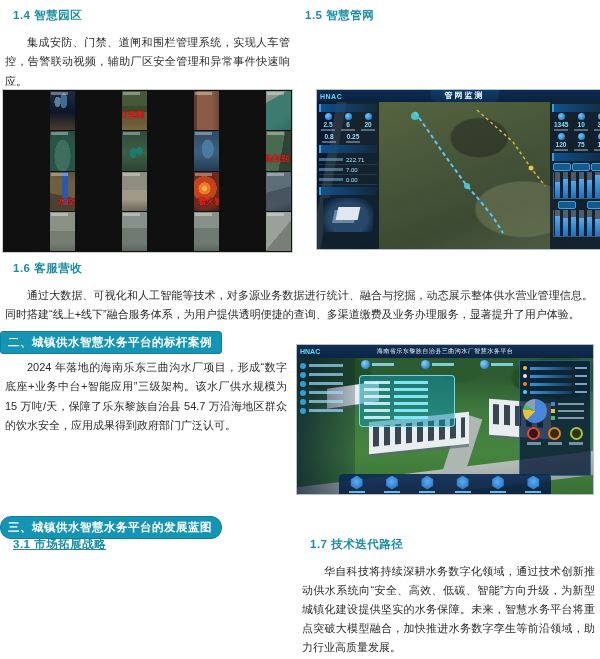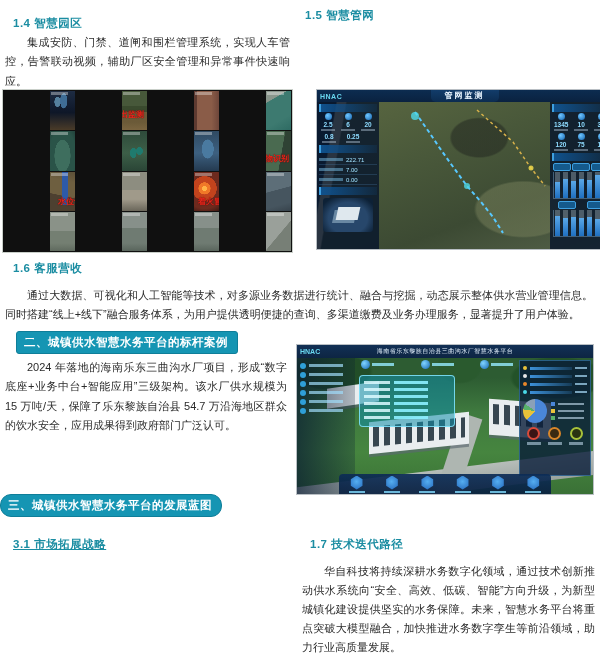--- a/index.html
+++ b/index.html
@@ -116,21 +116,21 @@
   .pd-bottom{position:absolute;left:42px;bottom:0;width:212px;height:20px;background:linear-gradient(180deg,rgba(12,44,86,.92),rgba(9,32,64,.92));border-radius:4px 4px 0 0;display:flex;align-items:center;justify-content:space-around;z-index:6;}
   .pd-hexw{display:flex;flex-direction:column;align-items:center;}
   .pd-hex{width:13px;height:14px;background:radial-gradient(circle at 50% 40%,#55aef0,#1f62b8);clip-path:polygon(50% 0,95% 27%,95% 73%,50% 100%,5% 73%,5% 27%);}
   .pd-hexlbl{width:16px;height:2px;background:rgba(130,220,255,.8);margin-top:1px;}
 </style>
 </head>
 <body>
 
 <div class="page">
 
-  <h3 class="sec" style="left:13px;top:16px;">1.4 智慧园区</h3>
+  <h3 class="sec" style="left:13px;top:8px;">1.4 智慧园区</h3>
   <p class="body" style="left:5px;top:33px;width:285px;">集成安防、门禁、道闸和围栏管理系统，实现人车管控，告警联动视频，辅助厂区安全管理和异常事件快速响应。</p>
 
   <h3 class="sec" style="left:305px;top:8px;">1.5 智慧管网</h3>
 
   <div class="cctv">
     <div class="cam cam-r1c1">
         <span class="tbar"></span>
       </div>
     <div class="cam cam-r1c2">
         <span class="tbar"></span>
@@ -333,21 +333,21 @@
           <div class="mbar">
             <div class="mbar-fill" style="height: 71%;"></div>
           </div>
         </div>
     </div>
   </div>
 
   <h3 class="sec" style="left:13px;top:261px;">1.6 客服营收</h3>
   <p class="body" style="left:5px;top:286px;width:588px;">通过大数据、可视化和人工智能等技术，对多源业务数据进行统计、融合与挖掘，动态展示整体供水营业管理信息。同时搭建“线上+线下”融合服务体系，为用户提供透明便捷的查询、多渠道缴费及业务办理服务，显著提升了用户体验。</p>
 
-  <div class="banner" style="top:331px;margin-left:16px;">二、城镇供水智慧水务平台的标杆案例</div>
+  <div class="banner" style="top:331px;">二、城镇供水智慧水务平台的标杆案例</div>
 
   <p class="body" style="left:5px;top:358px;width:282px;">2024 年落地的海南乐东三曲沟水厂项目，形成“数字底座+业务中台+智能应用”三级架构。该水厂供水规模为 15 万吨/天，保障了乐东黎族自治县 54.7 万沿海地区群众的饮水安全，应用成果得到政府部门广泛认可。</p>
 
   <div class="plant">
     <div class="pd-road1"></div>
     <div class="pd-road2"></div>
     <div class="pd-bld pd-bld3"></div>
     <div class="pd-bld pd-bld1">
         <div class="pd-win"></div>
       </div>
@@ -498,19 +498,19 @@
           <span class="pd-hex"></span>
           <span class="pd-hexlbl"></span>
         </div>
       <div class="pd-hexw">
           <span class="pd-hex"></span>
           <span class="pd-hexlbl"></span>
         </div>
     </div>
   </div>
 
-  <div class="banner" style="top:494px;border-radius:11px;">三、城镇供水智慧水务平台的发展蓝图</div>
+  <div class="banner" style="top:516px;border-radius:11px;">三、城镇供水智慧水务平台的发展蓝图</div>
 
   <h3 class="sec" style="left:13px;top:537px;text-decoration:underline;">3.1 市场拓展战略</h3>
   <h3 class="sec" style="left:310px;top:537px;">1.7 技术迭代路径</h3>
   <p class="body" style="left:302px;top:562px;width:293px;line-height:19px;">华自科技将持续深耕水务数字化领域，通过技术创新推动供水系统向“安全、高效、低碳、智能”方向升级，为新型城镇化建设提供坚实的水务保障。未来，智慧水务平台将重点突破大模型融合，加快推进水务数字孪生等前沿领域，助力行业高质量发展。</p>
 
 </div>
 
 </body></html>

